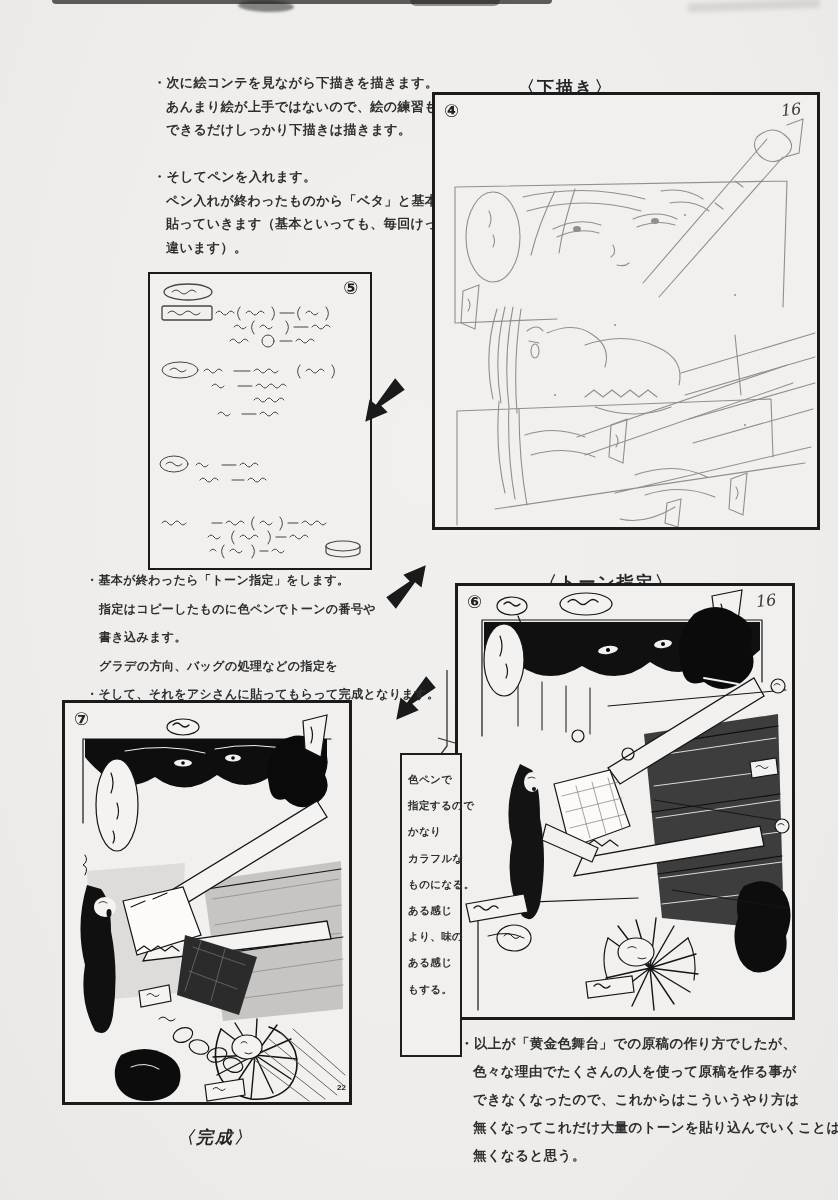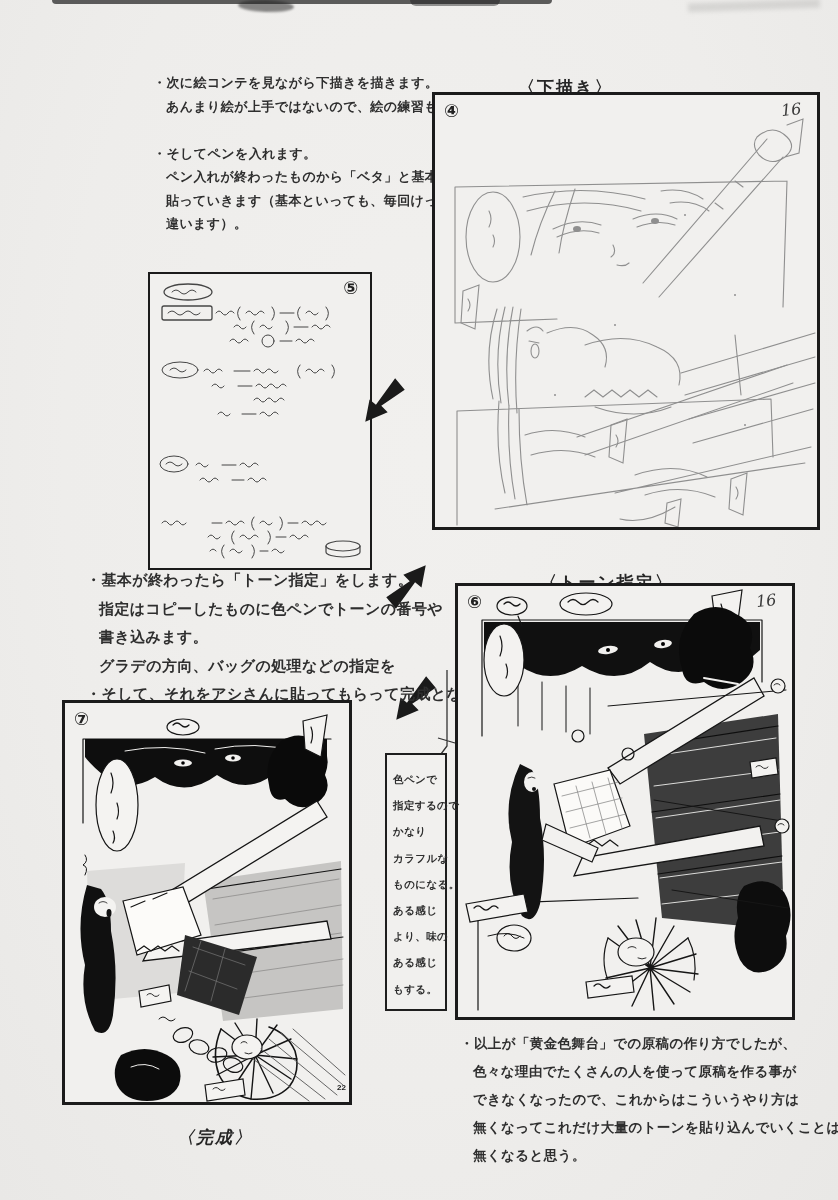--- a/index.html
+++ b/index.html
@@ -6,38 +6,38 @@
   .page{
     position:relative;width:838px;height:1200px;overflow:hidden;
     background:radial-gradient(ellipse at 50% 38%, #f1f0ee 0%, #eeedeb 60%, #e9e8e6 100%);
     font-family:"Liberation Sans","DejaVu Sans",sans-serif;color:#2b2b2b;
   }
   .jp{color:#2e2e2e;font-weight:600;letter-spacing:.4px;}
   .abs{position:absolute;}
   .textblock .tl{padding-left:13px;white-space:nowrap;}
   .textblock .tl.bullet{padding-left:0;}
   #intro-text{left:153px;top:71px;font-size:13px;line-height:23.5px;}
-  #tone-text{left:86px;top:566px;font-size:15px;line-height:28.5px;font-family:Liberation Serif, serif;}
+  #tone-text{left:86px;top:566px;font-size:12px;line-height:28.5px;font-family:Liberation Serif, serif;}
   #closing-text{left:460px;top:1030px;font-size:13.5px;line-height:28px;}
   .stage-label{font-size:17px;font-weight:700;letter-spacing:2px;color:#262626;}
   #label-draft{left:518px;top:76px;width:130px;text-align:left;}
   #label-tone{left:540px;top:554px;width:170px;text-align:left;margin-top:17px;}
   #label-finished{left:150px;top:1126px;width:130px;text-align:center;font-style:italic;}
   .panel{background:#f1f0ee;box-sizing:border-box;border:3px solid #1b1b1b;}
   #panel-draft{left:432px;top:92px;width:388px;height:438px;}
   #panel-notes{left:148px;top:272px;width:224px;height:298px;border-width:2.5px;}
   #panel-tone{left:455px;top:583px;width:340px;height:437px;}
   #panel-finished{left:62px;top:700px;width:290px;height:405px;}
   .panel svg{position:absolute;left:0;top:0;}
   .panel-number{position:absolute;top:5px;left:9px;font-size:18px;font-weight:600;color:#222;}
   #panel-notes .panel-number{left:auto;right:11px;top:3px;}
   .page-note{position:absolute;top:5px;right:16px;font-family:"DejaVu Serif",serif;
     font-style:italic;font-size:16px;color:#3a3a3a;transform:rotate(-6deg);}
   .corner-page-num{position:absolute;right:3px;bottom:10px;font-size:8px;font-weight:700;color:#1d1d1d;}
-  #side-note{left:385px;top:753px;width:62px;height:258px;box-sizing:border-box;
+  #side-note{left:400px;top:753px;width:62px;height:304px;box-sizing:border-box;
     border:2px solid #1e1e1e;background:#f1f0ee;font-size:10.5px;line-height:26.2px;
     padding:11px 3px 0 6px;}
   #side-note .tl{padding-left:0;}
   .flow-arrow{position:absolute;width:44px;height:48px;}
   #arrow-1{left:363px;top:376px;}
   #arrow-2{left:384px;top:563px;}
   #arrow-3{left:394px;top:674px;}
   #leader-line{left:433px;top:664px;}
   
   .smudge{position:absolute;background:#1d1d1d;}
@@ -52,20 +52,21 @@
 <div class="page">
 
   <div class="smudge" id="smudge-1"></div>
   <div class="smudge" id="smudge-2"></div>
   <div class="smudge" id="smudge-3"></div>
   <div class="smudge" id="smudge-4"></div>
 
   <div class="abs textblock jp" id="intro-text">
       <div class="tl bullet">・次に絵コンテを見ながら下描きを描きます。</div>
       <div class="tl">あんまり絵が上手ではないので、絵の練習も兼ねて</div>
+      <div class="tl">できるだけしっかり下描きは描きます。</div>
       <div class="tl">&nbsp;</div>
       <div class="tl bullet">・そしてペンを入れます。</div>
       <div class="tl">ペン入れが終わったものから「ベタ」と基本トーンを</div>
       <div class="tl">貼っていきます（基本といっても、毎回けっこー</div>
       <div class="tl">違います）。</div>
     </div>
 
   <div class="abs stage-label jp" id="label-draft">〈下描き〉</div>
   <div class="abs stage-label jp" id="label-tone">〈トーン指定〉</div>
   <div class="abs stage-label jp" id="label-finished">〈完成〉</div>

